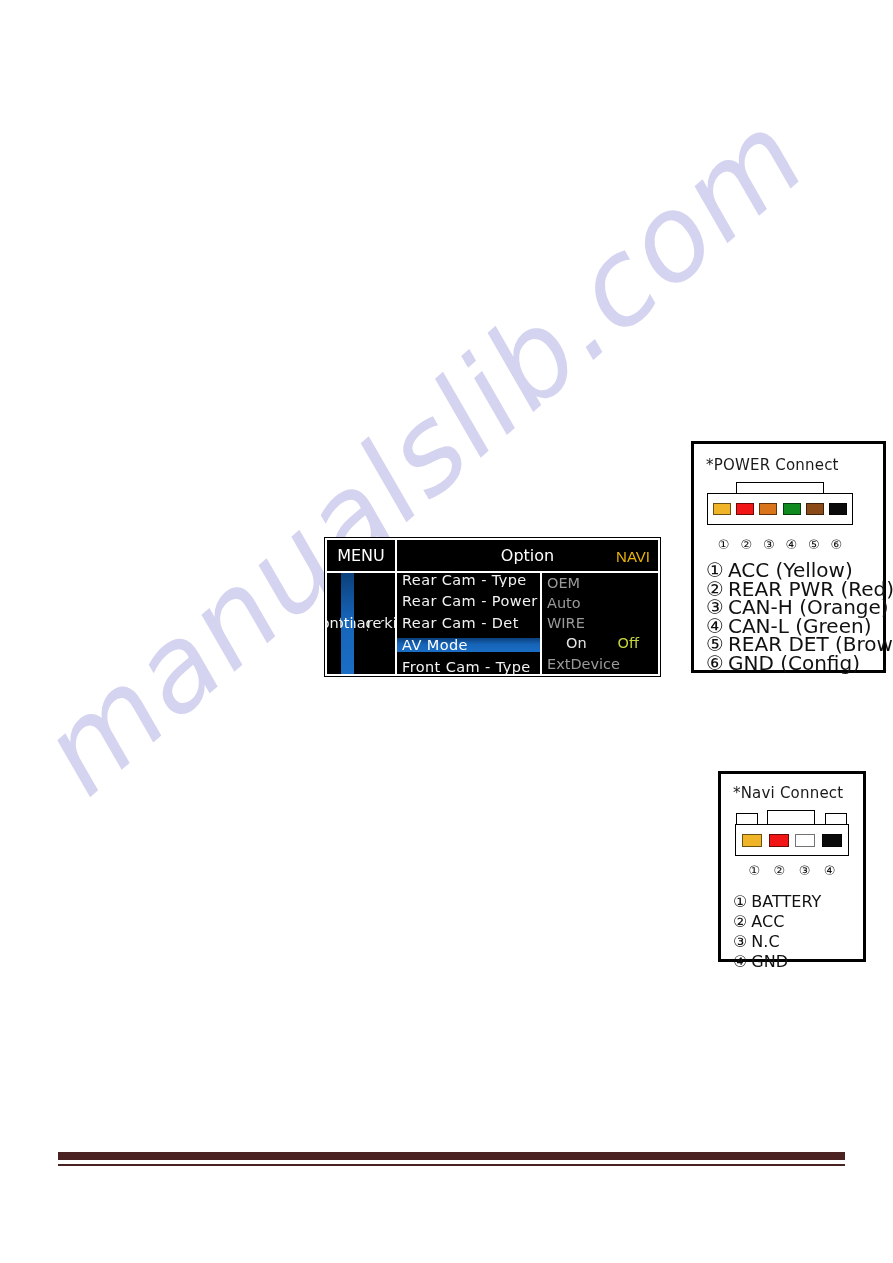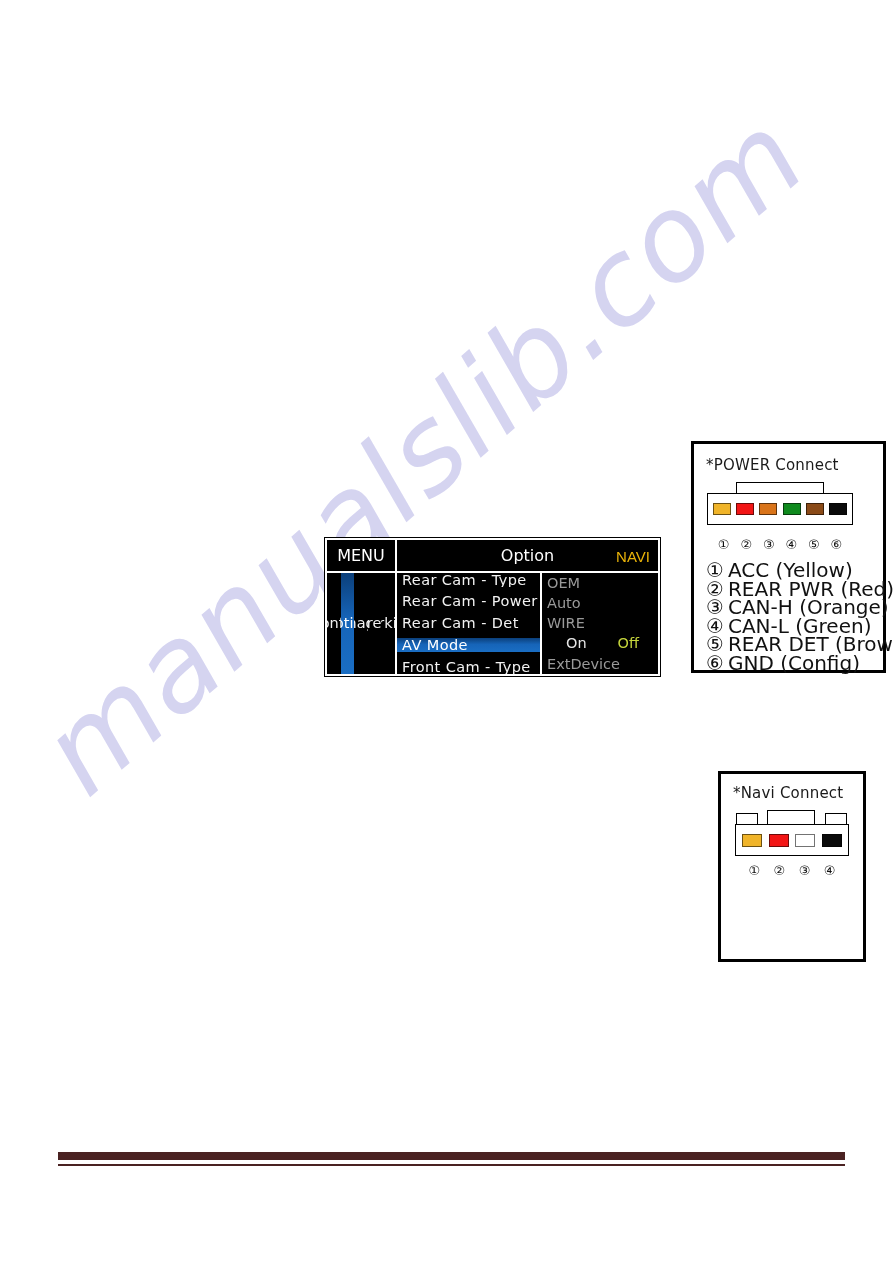--- a/index.html
+++ b/index.html
@@ -391,16 +391,22 @@
     </div>
   </div>
 
   <div class="pin-nums" id="navi-nums">
     <span>①</span>
     <span>②</span>
     <span>③</span>
     <span>④</span>
   </div>
 
+  <ul class="legend">
+    <li><span class="num">①</span><span>BATTERY</span></li>
+    <li><span class="num">②</span><span>ACC</span></li>
+    <li><span class="num">③</span><span>N.C</span></li>
+    <li><span class="num">④</span><span>GND</span></li>
+  </ul>
 </div>
 
 <div id="footer-rule"></div>
 <div id="footer-rule-thin"></div>
 
 </body></html>

